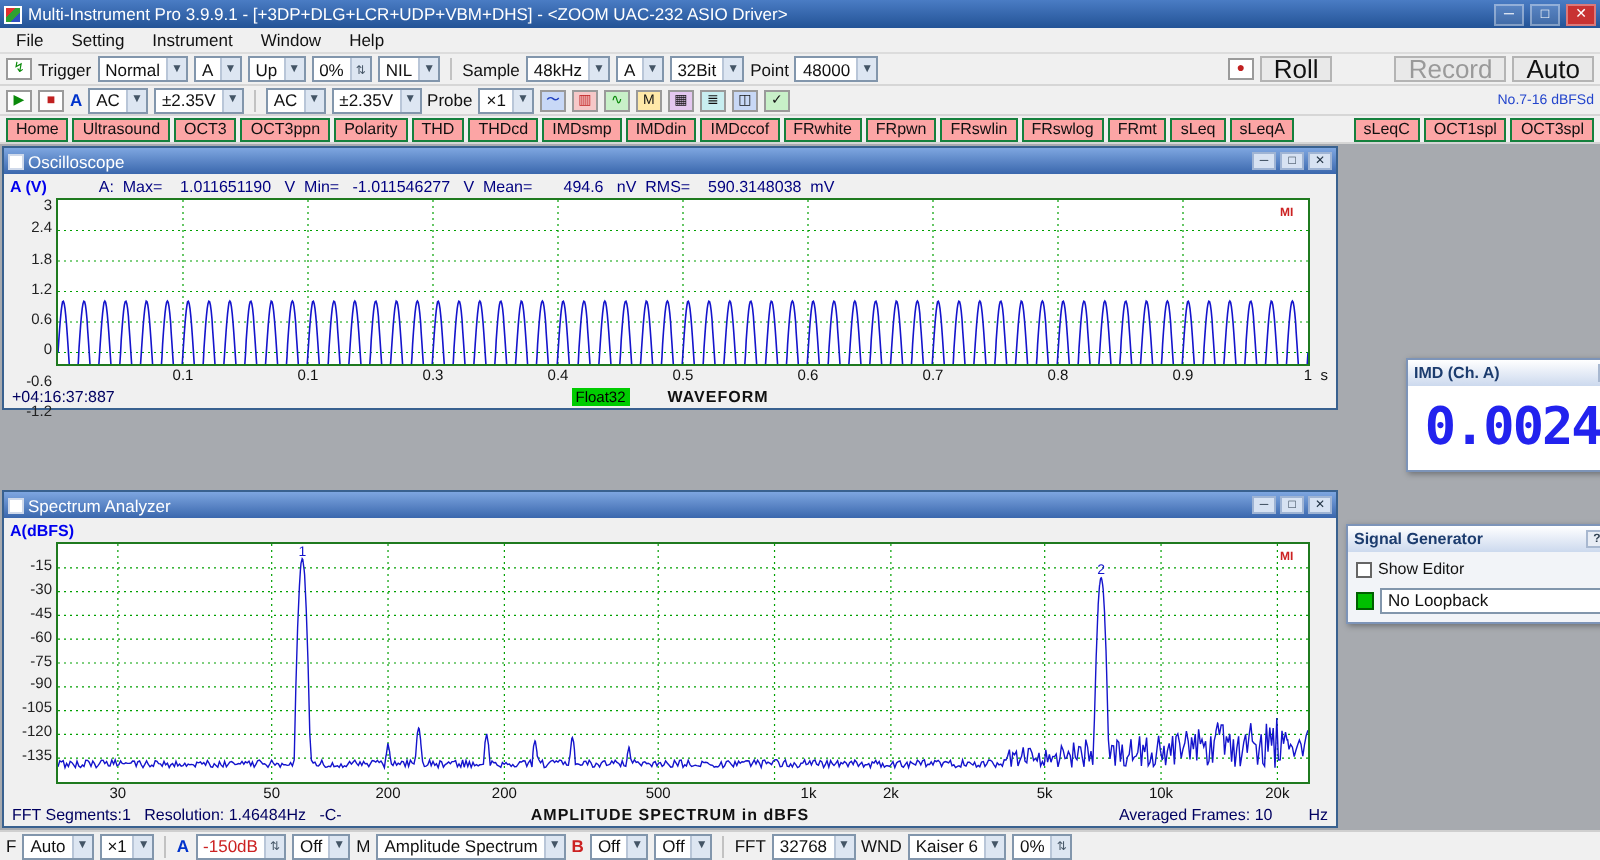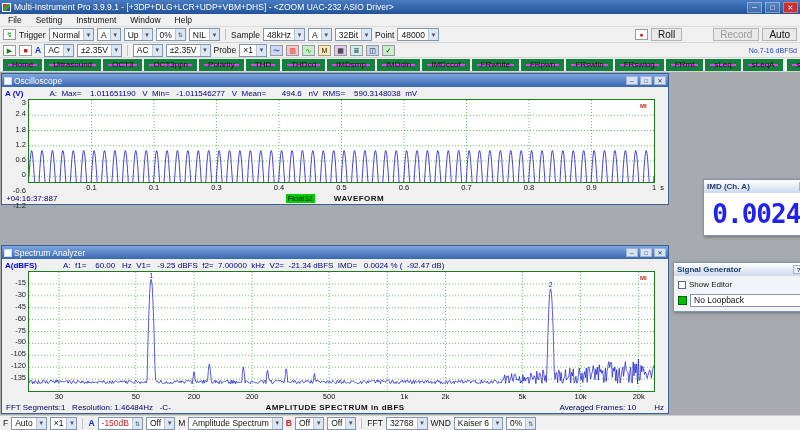--- a/index.html
+++ b/index.html
@@ -18,25 +18,25 @@
 #toolbar1{height:16px;}
 #toolbar2{height:15px;}
 #toolbar3{height:14px;gap:2px;}
 .tb3-group{display:flex;gap:2px;}
 .tb-label{font-size:8.5px;white-space:nowrap;}
 .blue{color:#0033cc;font-weight:bold;}
 .redlab{color:#cc2222;font-weight:bold;}
 .combo{display:inline-flex;align-items:center;height:13px;background:#fff;border:1px solid #8296ac;font-size:8.5px;padding-left:3px;white-space:nowrap;}
 .combo .arrow{width:10px;align-self:stretch;background:#dde6f2;color:#456;font-size:6px;display:flex;align-items:center;justify-content:center;margin-left:3px;border-left:1px solid #b9c6d8;}
 .combo.redval span:first-child{color:#cc2222;}
-.btn{height:13px;display:inline-flex;align-items:center;padding:0 6px;background:#e9e9e9;border:1px solid #b4b4b4;font-size:10px;}
+.btn{height:13px;display:inline-flex;align-items:center;padding:0 6px;background:#e9e9e9;border:1px solid #b4b4b4;font-size:13px;}
 .btn.disabled{color:#9a9a9a;margin-left:28px;}
 .vsep{width:1px;height:11px;background:#c2c2c2;margin:0 2px;flex:none;}
 .ticon{width:13px;height:11px;border:1px solid #9a9a9a;display:inline-flex;align-items:center;justify-content:center;font-size:7px;line-height:1;background:#fff;flex:none;}
-.tb3-btn{height:12px;display:inline-flex;align-items:center;padding:0 4px;font-size:8px;background:#d946ef;border:5px solid #15803d;white-space:nowrap;}
+.tb3-btn{height:12px;display:inline-flex;align-items:center;padding:0 4px;font-size:8px;background:#fca5a5;border:1px solid #15803d;white-space:nowrap;}
 .spacer{flex:1;}
 .mini-blue{font-size:7px;color:#2244cc;white-space:nowrap;}
 
 
 .workspace{position:relative;height:343px;background:#a7aaaf;overflow:hidden;}
 .window{position:absolute;display:flex;flex-direction:column;background:#f0f0f0;border:1px solid #39618f;}
 #scope-window{left:1px;top:1px;width:668px;height:132px;}
 #spec-window{left:1px;top:173px;width:668px;height:169px;}
 .win-titlebar{height:13px;background:linear-gradient(#7ea6e0,#3a67ad);display:flex;align-items:center;gap:2px;padding:0 2px;color:#fff;flex:none;}
 .win-icon{width:8px;height:8px;background:#fff;border:1px solid #cfd9ea;flex:none;}
@@ -291,21 +291,20 @@
   <div class="window" id="spec-window">
     <div class="win-titlebar">
       <span class="win-icon"></span>
       <span class="win-title">Spectrum Analyzer</span>
       <span class="win-btn">─</span>
       <span class="win-btn">□</span>
       <span class="win-btn">✕</span>
     </div>
     <div class="win-header">
       <span class="chan-label">A(dBFS)</span>
-      <span class="stats">A:  f1=    60.00   Hz  V1=   -9.25 dBFS  f2=  7.00000  kHz  V2=  -21.34 dBFS  IMD=   0.0024 % (  -92.47 dB)</span>
     </div>
     <div class="plot-row">
       <div class="ygutter" id="spec-ygutter">
           <div class="ytick" style="top: 7.9px;">-15</div>
           <div class="ytick" style="top: 19.8px;">-30</div>
           <div class="ytick" style="top: 31.7px;">-45</div>
           <div class="ytick" style="top: 43.6px;">-60</div>
           <div class="ytick" style="top: 55.5px;">-75</div>
           <div class="ytick" style="top: 67.4px;">-90</div>
           <div class="ytick" style="top: 79.3px;">-105</div>

